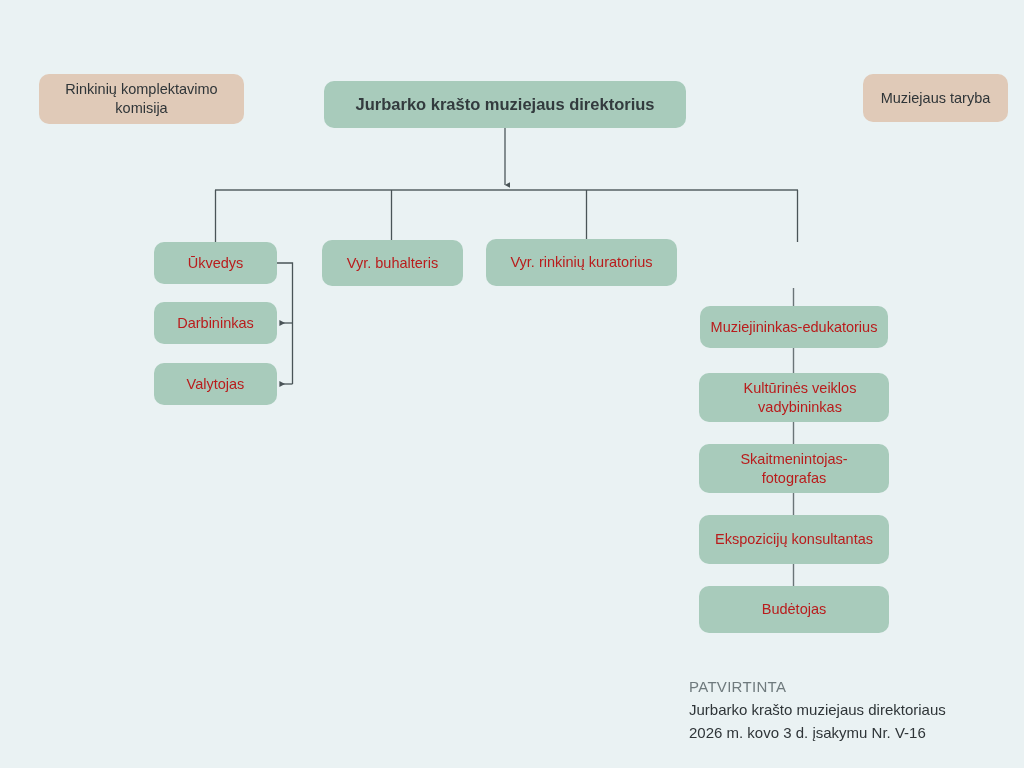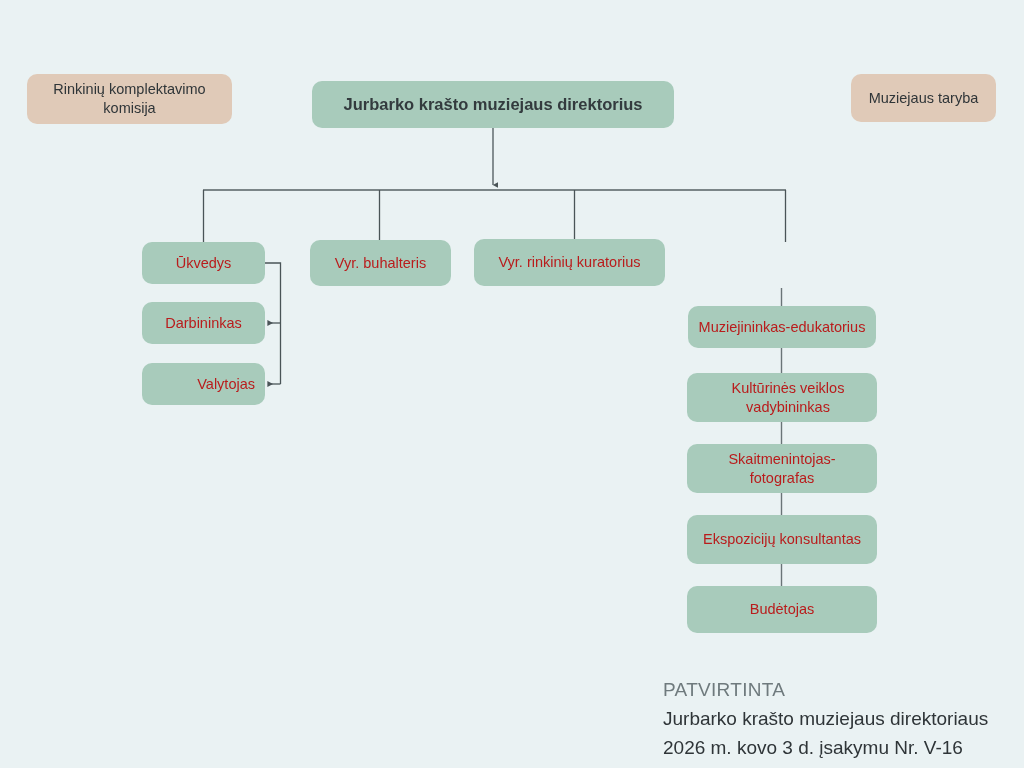--- a/index.html
+++ b/index.html
@@ -11,20 +11,21 @@
     width: 1024px;
     height: 768px;
     background: #eaf2f3;
     font-family: "Liberation Sans", sans-serif;
     overflow: hidden;
   }
   #chart-root {
     position: relative;
     width: 832px;
     height: 768px;
+    margin-left: 12px;
   }
   svg.connector-layer {
     position: absolute;
     left: 0;
     top: 0;
     width: 1024px;
     height: 768px;
     pointer-events: none;
   }
   .node {
@@ -46,23 +47,23 @@
     background: #e0cab8;
     color: #2f3538;
   }
   .node.root {
     font-weight: bold;
     font-size: 16.5px;
     color: #333b3e;
   }
   .footnote {
     position: absolute;
-    left: 663px;
+    left: 677px;
     top: 676px;
-    font-size: 19px;
+    font-size: 15px;
     line-height: 1.52;
     color: #2f3538;
     z-index: 2;
   }
   .footnote .fn-head {
     color: #6f7a7d;
     letter-spacing: 0.3px;
   }
   .footnote div {
     white-space: nowrap;
@@ -125,21 +126,21 @@
 
   <div class="node" style="left:474px; top:239px; width:191px; height:47px;">
     <span>Vyr. rinkinių kuratorius</span>
   </div>
 
 
   <div class="node" style="left:142px; top:302px; width:123px; height:42px;">
     <span>Darbininkas</span>
   </div>
 
-  <div class="node" style="left:142px; top:363px; width:123px; height:42px;justify-content:flex-end;">
+  <div class="node" style="left:142px; top:363px; width:123px; height:42px;">
     <span>Valytojas</span>
   </div>
 
   <div class="node" style="left:688px; top:306px; width:188px; height:42px;">
     <span>Muziejininkas-edukatorius</span>
   </div>
 
   <div class="node" style="left:687px; top:373px; width:190px; height:49px;padding-left:22px;">
     <span>Kultūrinės veiklos vadybininkas</span>
   </div>

